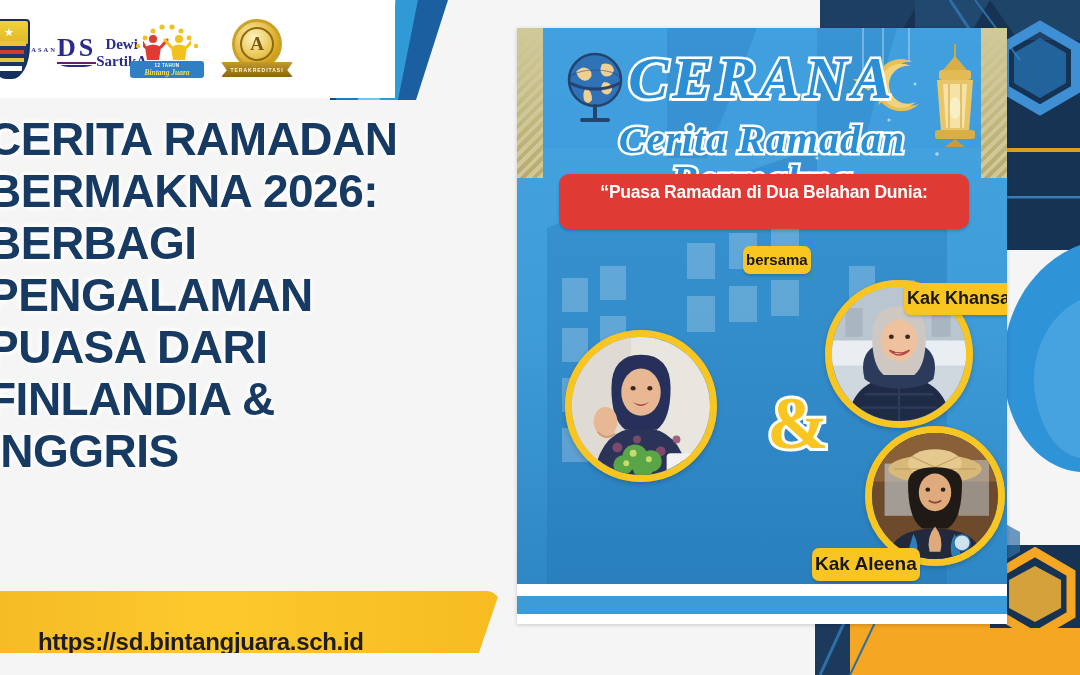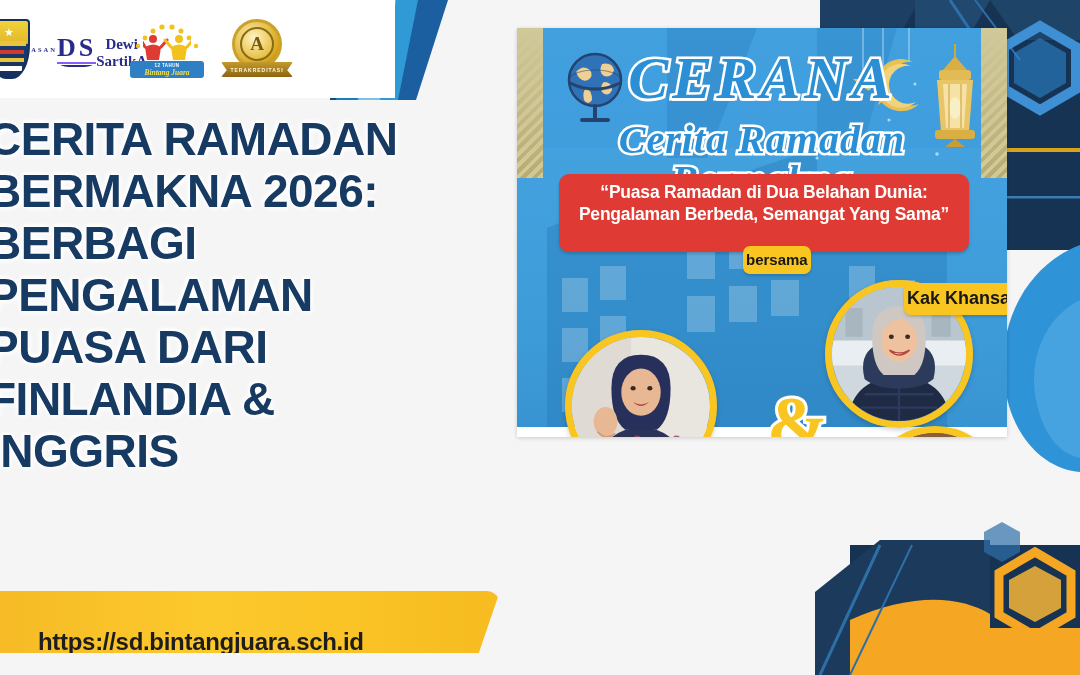--- a/index.html
+++ b/index.html
@@ -46,21 +46,21 @@
   .crest .bar2 { position:absolute; left:8px; top:29px; width:26px; height:4px; background:#cf3b30; }
   .crest .bar3 { position:absolute; left:8px; top:37px; width:26px; height:4px; background:#e8c53a; }
   .crest .bar4 { position:absolute; left:10px; bottom:6px; width:22px; height:5px; background:#ffffff; }
 
   
   .ds { width:72px; text-align:center; color:#2a2a8a; }
   .ds .top { font-size:6.5px; letter-spacing:2px; font-weight:bold; font-family:"Liberation Serif",serif; }
   .ds .mid {
     font-family:"Liberation Serif",serif; font-weight:bold; font-size:26px;
     line-height:1.0; letter-spacing:3px; color:#2a2a8a;
-    border-bottom:2px solid #8b5cf6; padding-bottom:1px;
+    border-bottom:2px solid #701a75; padding-bottom:1px;
     position:relative;
   }
   .ds .mid::after {
     content:""; position:absolute; left:4px; right:4px; bottom:-5px;
     height:3px; border-bottom:2px solid #2a2a8a; border-radius:0 0 40% 40%;
   }
   .ds .bot { font-family:"Liberation Serif",serif; font-weight:bold; font-size:15px; margin-top:7px; }
 
   
   .bj { width:74px; height:62px; position:relative; }
@@ -132,21 +132,21 @@
   .url-pill span {
     font-family:"Liberation Sans", sans-serif;
     font-weight:bold; font-size:24px; color:#1d1d1d; letter-spacing:-.3px;margin-top:40px;
   }
 
   
   .decor { position:absolute; right:0; top:0; width:560px; height:675px; z-index:1; }
 
   
   .poster {
-    position:absolute; left:517px; top:28px; width:490px; height:409px;
+    position:absolute; left:517px; top:28px; width:490px; height:596px;
     overflow:hidden; z-index:3;
     box-shadow:0 1px 4px rgba(0,0,0,.18);
     background:#3d9bd8;
   }
   .poster-bg { position:absolute; inset:0; }
 
   
   .orn {
     position:absolute; top:0; width:26px; height:150px;
     background:
@@ -467,21 +467,20 @@
         <line x1="28" y1="40" x2="28" y2="84"></line>
         <line x1="40" y1="40" x2="40" y2="84"></line>
       </g>
     </svg>
 
     <div class="cerana">CERANA</div>
     <div class="cerana-sub">Cerita Ramadan Bermakna</div>
 
     <div class="redbox">
       <div>“Puasa Ramadan di Dua Belahan Dunia:</div>
-      <div>Pengalaman Berbeda, Semangat Yang Sama”</div>
     </div>
 
     <div class="tag tag-bersama">bersama</div>
 
     <div class="amp">&amp;</div>
 
     <div class="photo p-nawang">
       <svg viewBox="0 0 140 140" width="100%" height="100%">
         <rect width="140" height="140" fill="#e9e6e0"></rect>
         <rect x="0" y="0" width="60" height="140" fill="#dfdbd4"></rect>

